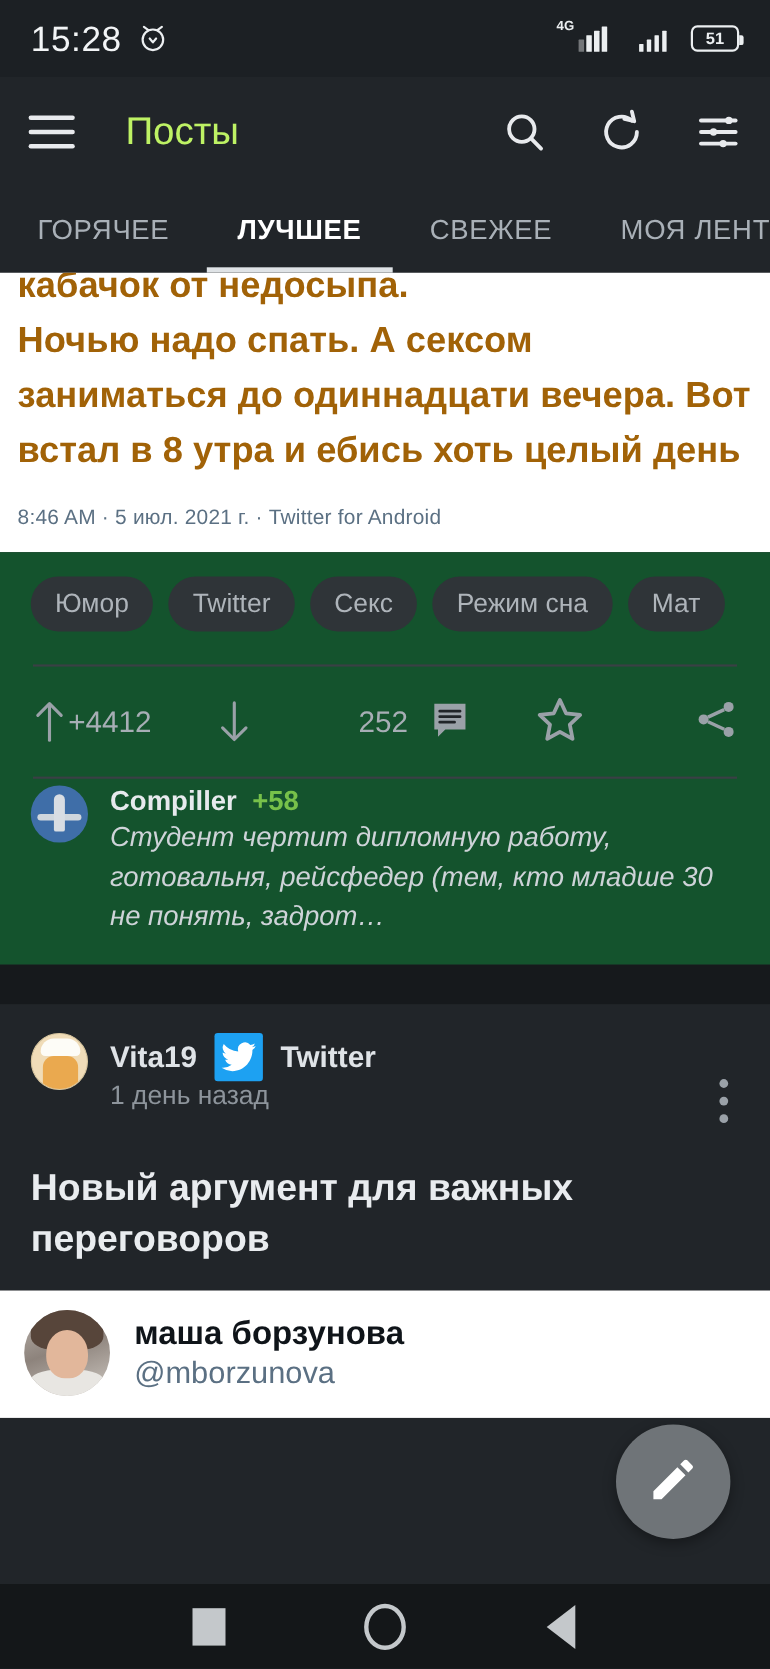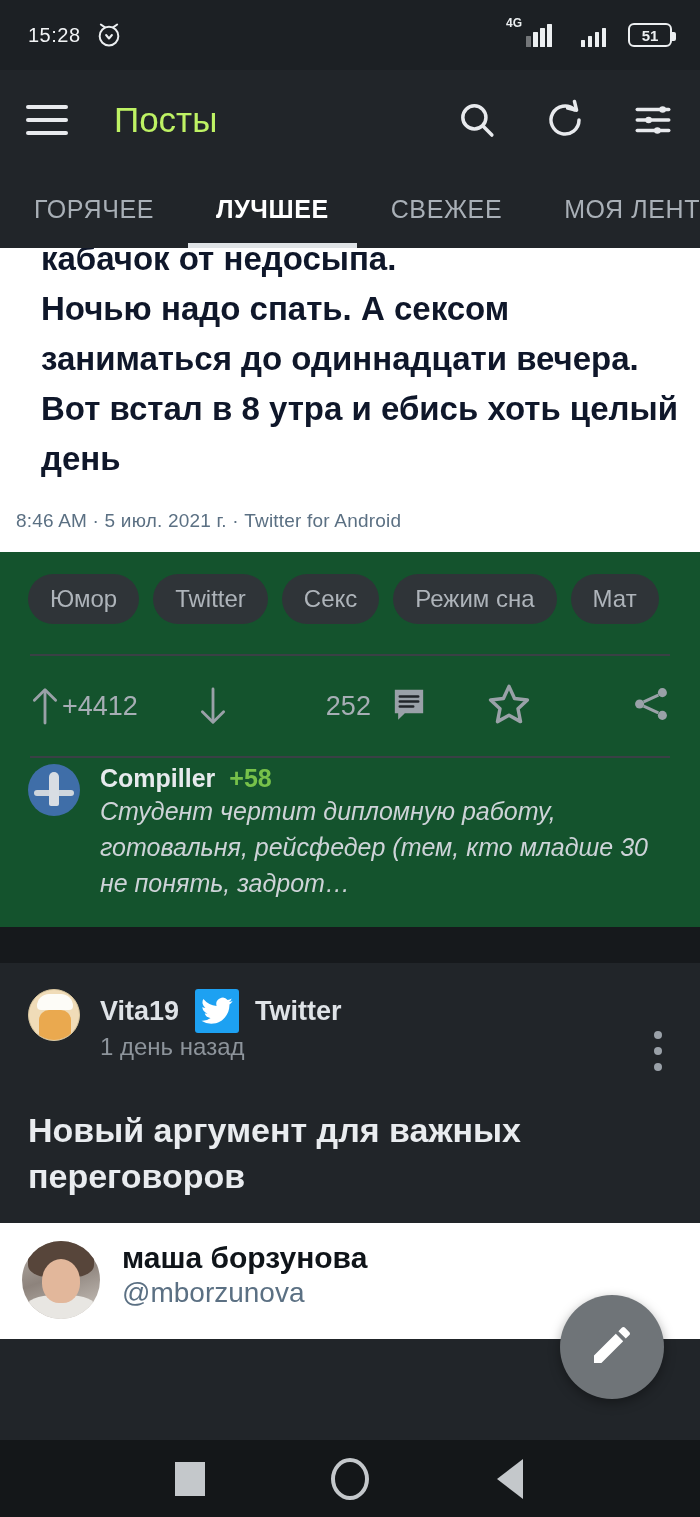--- a/index.html
+++ b/index.html
@@ -12,21 +12,21 @@
   .phone { position: relative; width: 700px; height: 1517px; background: #212529; }
 
   
   .statusbar {
     position: absolute; top: 0; left: 0; width: 700px; height: 70px;
     background: #1c2024;
     display: flex; align-items: center; justify-content: space-between;
     padding: 0 28px;
   }
   .sb-left { display: flex; align-items: center; gap: 14px; }
-  .sb-time { color: #f2f4f6; font-size: 20px; font-weight: 400; letter-spacing: .5px; }
+  .sb-time { color: #f2f4f6; font-size: 32px; font-weight: 400; letter-spacing: .5px; }
   .sb-right { display: flex; align-items: center; gap: 22px; }
   .alarm-icon { width: 28px; height: 28px; }
   .sig { display: flex; align-items: flex-end; gap: 2.5px; height: 24px; position: relative; }
   .sig i { display: block; width: 4.5px; background: #eceff1; border-radius: .5px; }
   .sig i:nth-child(1){height:7px}
   .sig i:nth-child(2){height:11px}
   .sig i:nth-child(3){height:15px}
   .sig i:nth-child(4){height:19px}
   .sig i:nth-child(5){height:23px}
   .sig-4g { position: relative; padding-left: 20px; }
@@ -70,23 +70,22 @@
     height: 5px; background: #dfe3e6;
   }
   .tab-spacer { width: 34px; flex: 0 0 auto; }
   .tab-gap { width: 62px; flex: 0 0 auto; }
 
   
   .feed { position: absolute; top: 248px; left: 0; width: 700px; bottom: 77px; overflow: hidden; }
 
   .tweet-card { background: #ffffff; width: 700px; padding: 0 16px 20px 16px; }
   .tweet-body {
-    color: #0f172a; font-size: 33px; line-height: 50px; font-weight: 700;
+    color: #a16207; font-size: 33px; line-height: 50px; font-weight: 700;
     padding-top: 0;
-    margin-left: 25px;
   }
   .tweet-body .clipped { display: block; margin-top: -14px; }
   .tweet-meta { color: #5b7083; font-size: 19px; margin-top: 26px; letter-spacing: .2px; }
 
   .post-block { background: #14532d; padding: 22px 28px 0 28px; }
   .tags { display: flex; flex-wrap: wrap; gap: 16px 14px; }
   .tag {
     background: #2f3438; color: #aeb4ba; font-size: 24px;
     padding: 11px 22px; border-radius: 26px; white-space: nowrap;
   }
@@ -152,21 +151,21 @@
     display: flex; flex-direction: column; gap: 8px; align-items: center; padding: 6px;
   }
   .kebab i { width: 8px; height: 8px; border-radius: 50%; background: #9aa1a8; display: block; }
   .p2-title {
     color: #e9ecef; font-size: 34px; font-weight: 700; line-height: 46px;
     margin-top: 46px; padding-bottom: 24px;
   }
 
   .tweet-card2 {
     background: #ffffff; width: 700px; padding: 18px 16px 20px 22px;
-    display: flex; align-items: flex-start; gap: 22px;
+    display: flex; align-items: center; gap: 22px;
   }
   .t2-avatar {
     width: 78px; height: 78px; border-radius: 50%; flex: 0 0 auto;
     background: linear-gradient(160deg,#b9b2ab 0%,#8d837c 45%,#cfc9c2 100%);
     position: relative; overflow: hidden;
   }
   .t2-avatar .hair { position: absolute; inset: -4px 6px auto 6px; height: 40px; background: #57453a; border-radius: 50% 50% 30% 30%; }
   .t2-avatar .skin { position: absolute; left: 20px; top: 18px; width: 38px; height: 44px; background: #e2b79b; border-radius: 50% 50% 45% 45%; }
   .t2-avatar .shirt { position: absolute; left: 4px; bottom: -6px; width: 70px; height: 30px; background: #e8e6e2; border-radius: 40% 40% 0 0; }
   .t2-names { display: flex; flex-direction: column; gap: 2px; }

